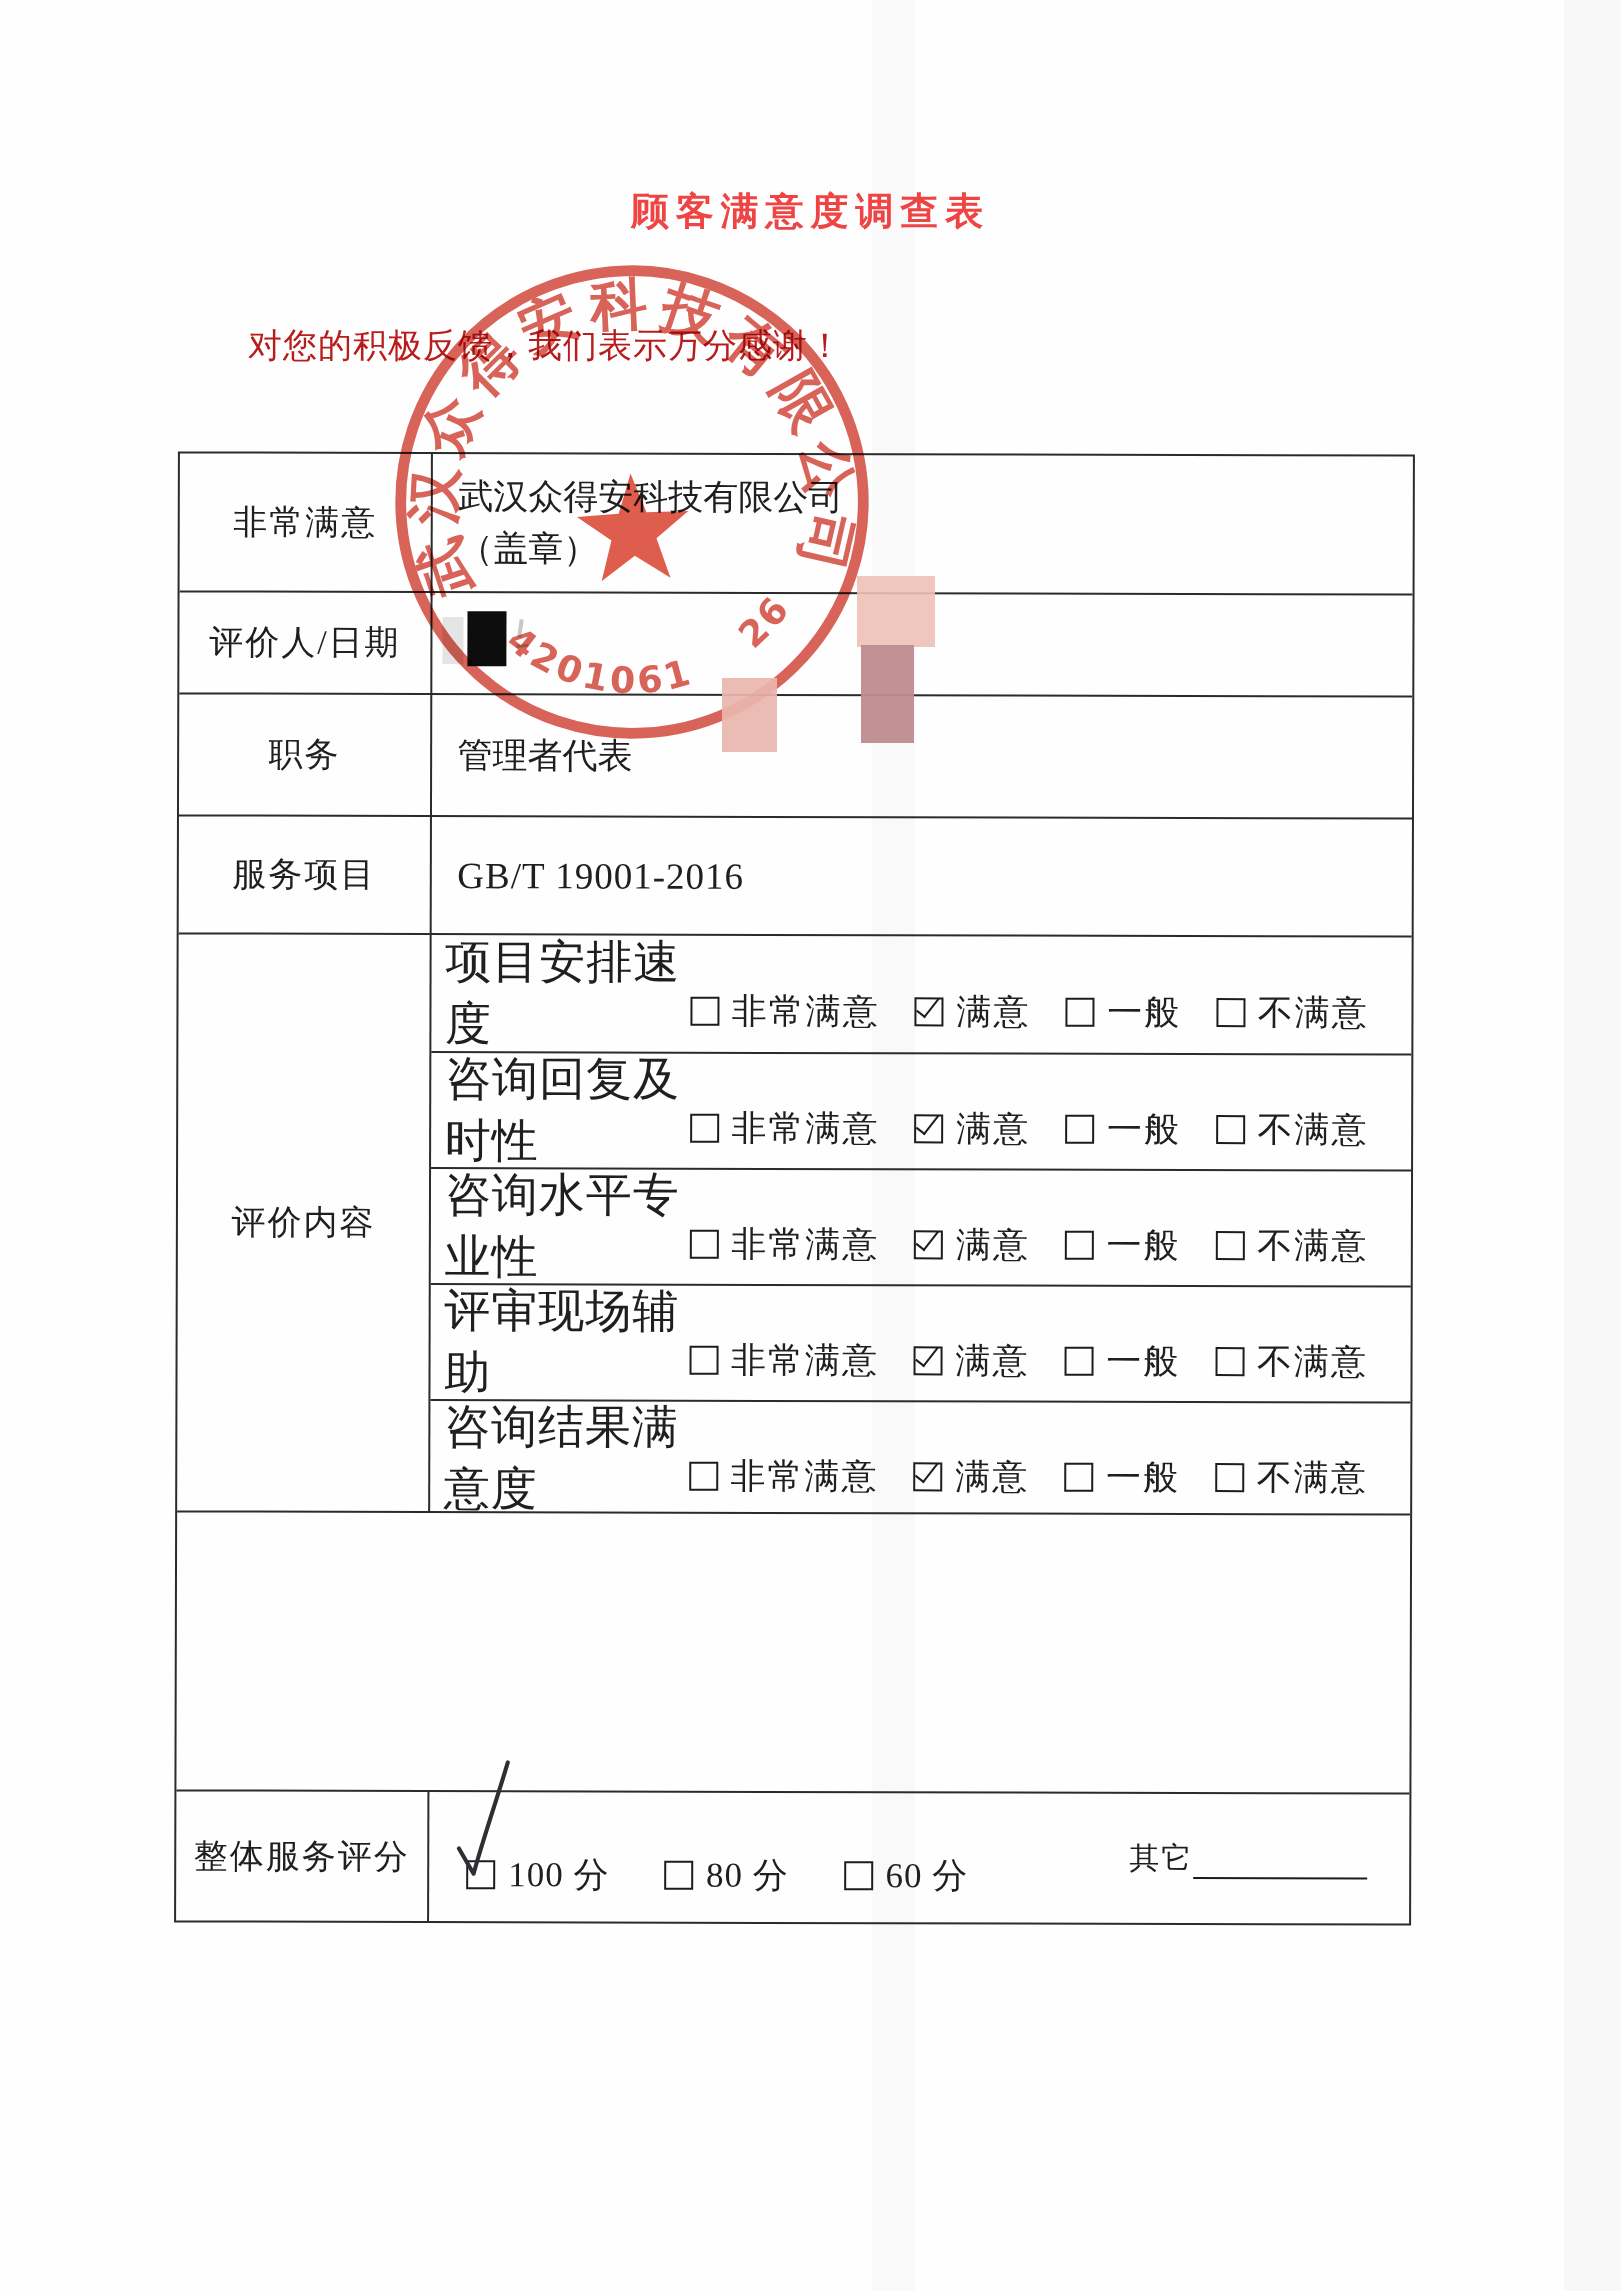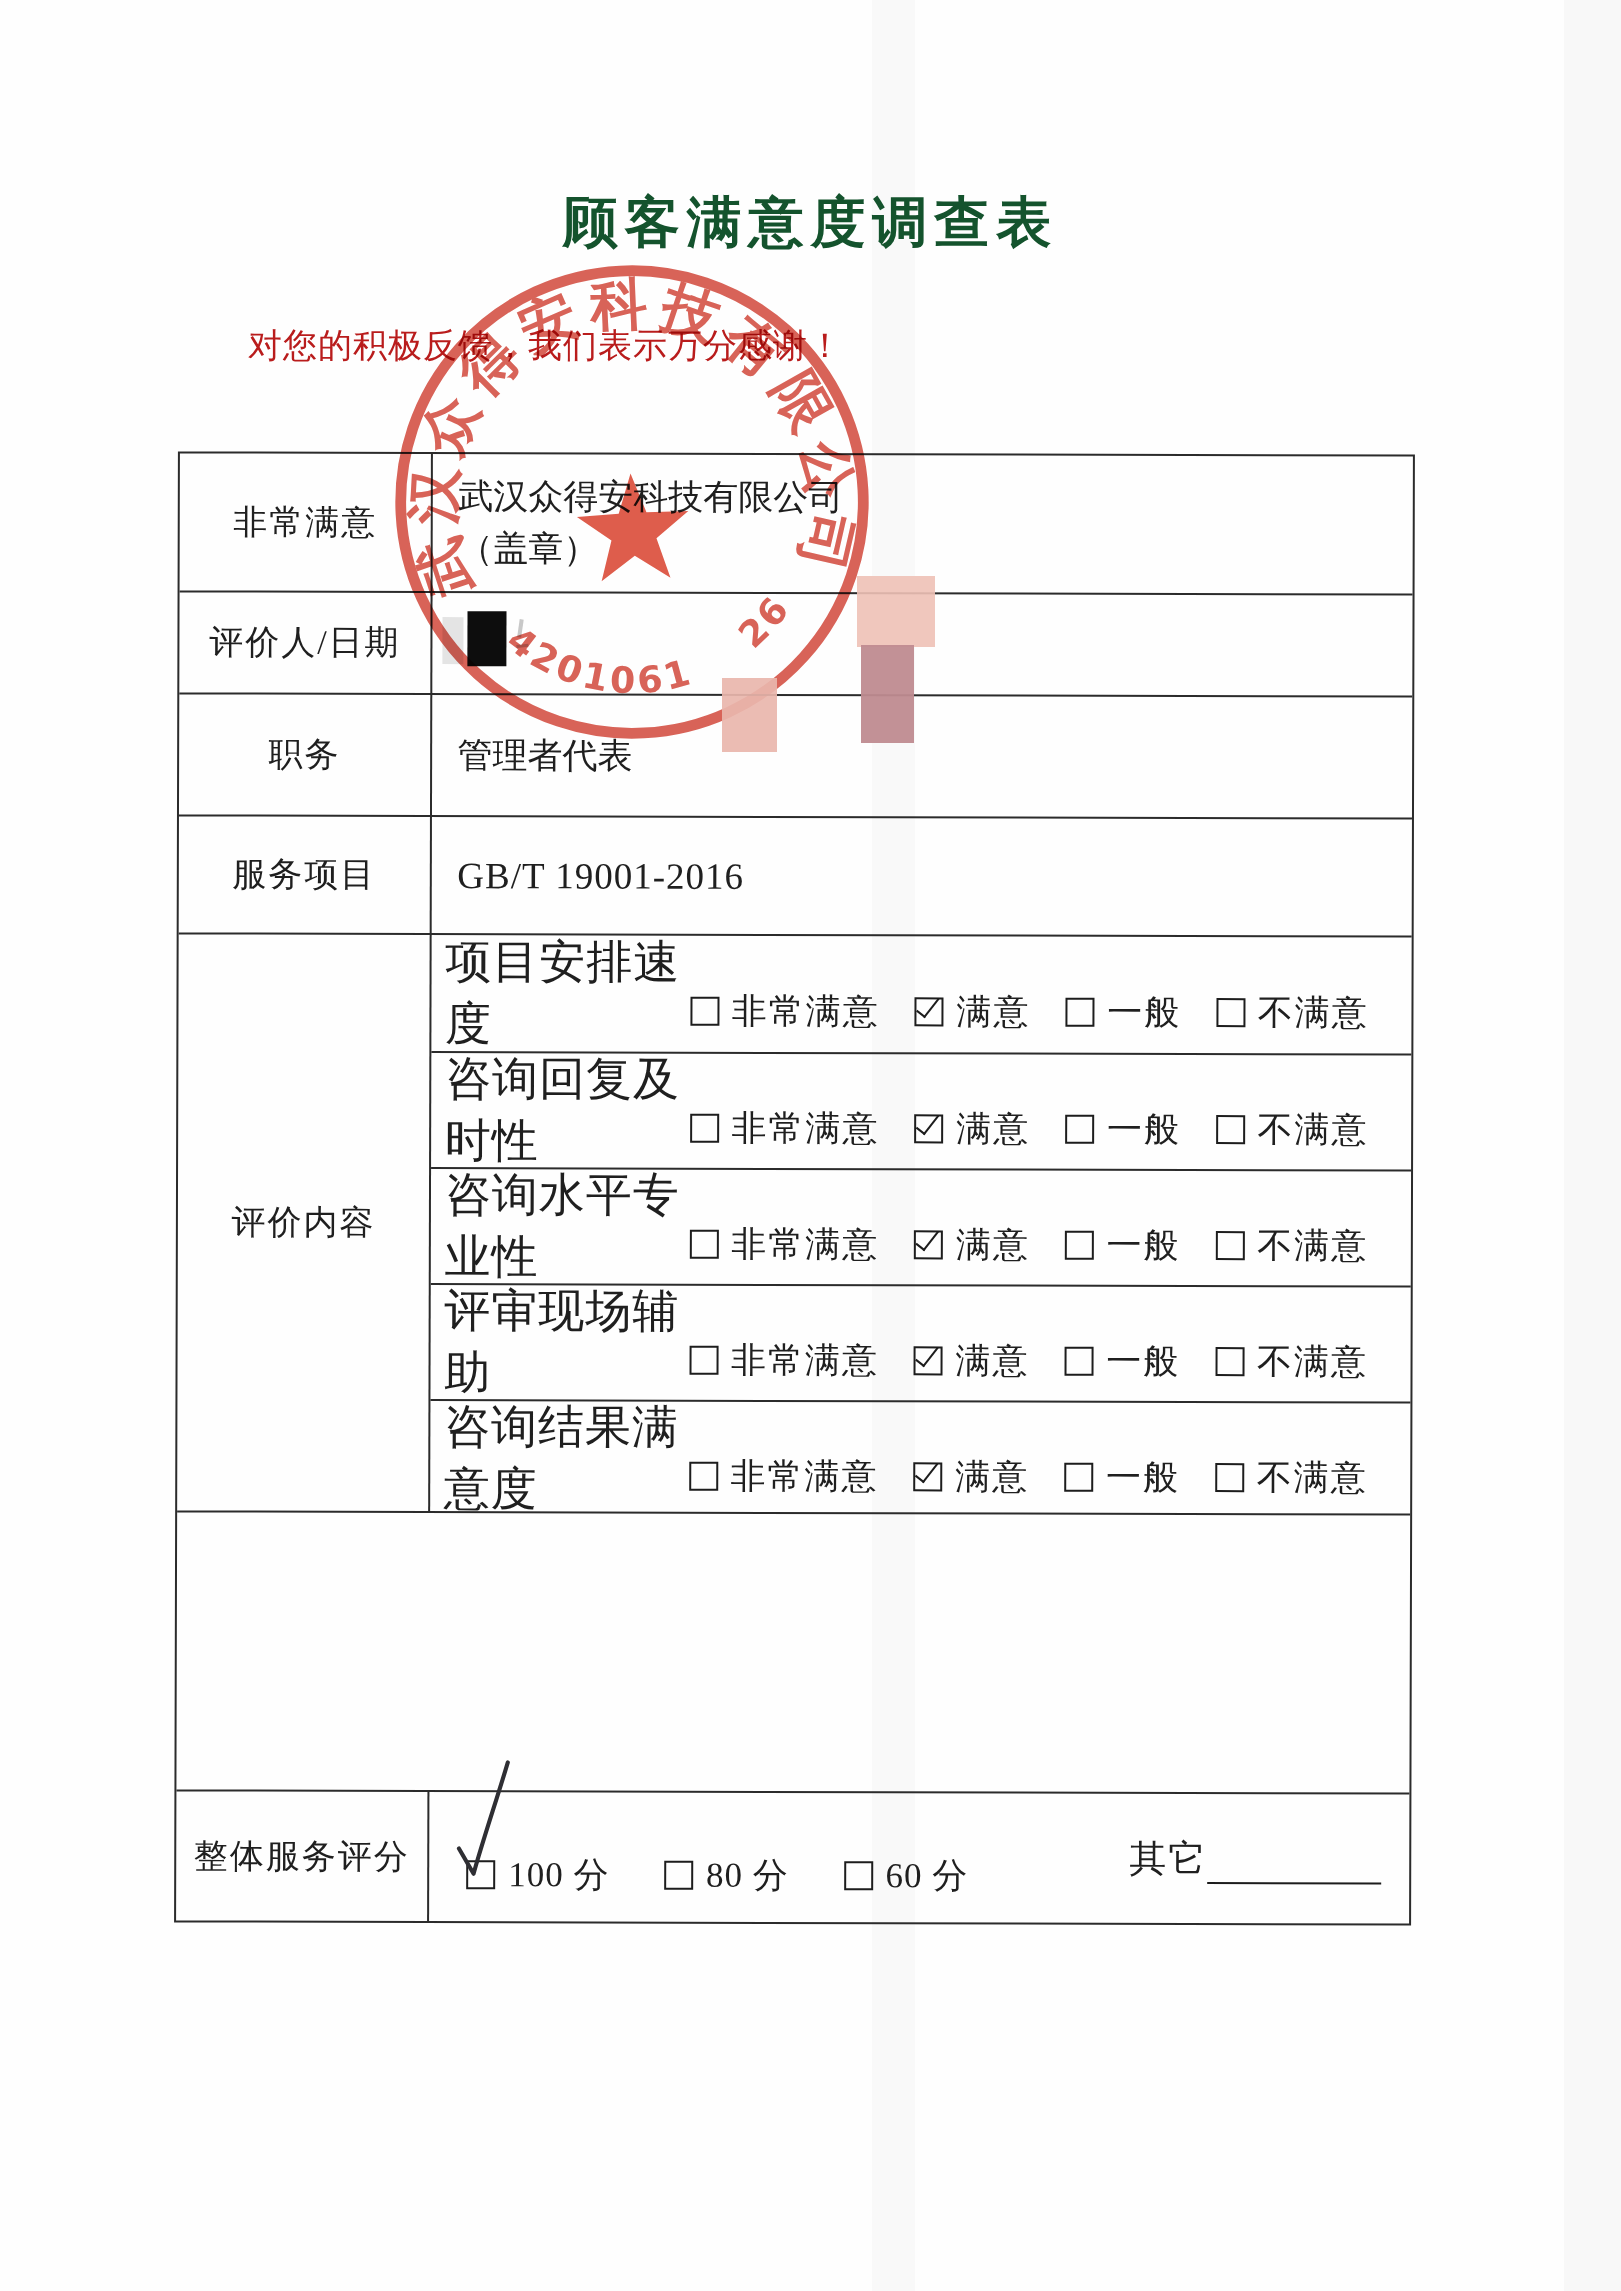--- a/index.html
+++ b/index.html
@@ -12,22 +12,22 @@
     overflow:hidden;
   }
   .page { position:absolute; inset:0; background:#fefefe; }
   
   .scan-streak { position:absolute; top:0; bottom:0; background:rgba(0,0,0,0.018); pointer-events:none; }
   .streak-a { left:872px; width:43px; }
   .streak-b { left:1564px; width:57px; background:rgba(0,0,0,0.025); }
 
   .doc-title {
     position:absolute; top:186px; left:0; width:100%;
-    text-align:center; font-size:55px; font-weight:700; letter-spacing:6.9px;
-    color:#14532d;
+    text-align:center; font-size:38px; font-weight:700; letter-spacing:6.9px;
+    color:#ef4444;
   }
   .doc-subtitle {
     position:absolute; top:323px; left:248px;
     font-size:34px; letter-spacing:1px; color:#b91c1c;
   }
 
   
   .survey-table {
     position:absolute; left:176px; top:453px; width:1237px;
     border:2px solid #2b2b2b;
@@ -76,21 +76,21 @@
     width:10.8px; height:23.5px;
     border-right:2.9px solid #1c1c1c; border-bottom:2.9px solid #1c1c1c;
     transform:rotate(38deg);
   }
   .cb.checked .tick { display:block; }
 
   
   .overall-opts { display:flex; align-items:center; gap:55px; padding-left:11.8px; }
   .overall-opts .opt-label { letter-spacing:1px; }
   .other-group { margin-left:106px; display:flex; align-items:flex-end; }
-  .other-label { font-size:37px; letter-spacing:2px;text-align:center; }
+  .other-label { font-size:30px; letter-spacing:2px;text-align:center; }
   .other-line { display:inline-block; width:174px; border-bottom:2.9px solid #1c1c1c; height:39px; }
 
   
   .redact { position:absolute; }
   .redact-gray  { left:9.8px;  top:23.5px; width:21.6px; height:47px; background:#e4e4e4; }
   .redact-black { left:35px;  top:17.6px; width:39px; height:55px; background:#0d0d0d; }
   .ghost-mark { position:absolute; background:#9a9a9a; opacity:.55; }
   .gm1 { left:86px; top:25.5px; width:3.9px;  height:17.6px; transform:rotate(8deg); }
   .gm2 { left:84px; top:51px; width:11.8px; height:2.9px;  transform:rotate(-6deg); }
   .pink-a { left:722px; top:678px; width:55px; height:74px; background:#e9b6ac; opacity:.92; }

